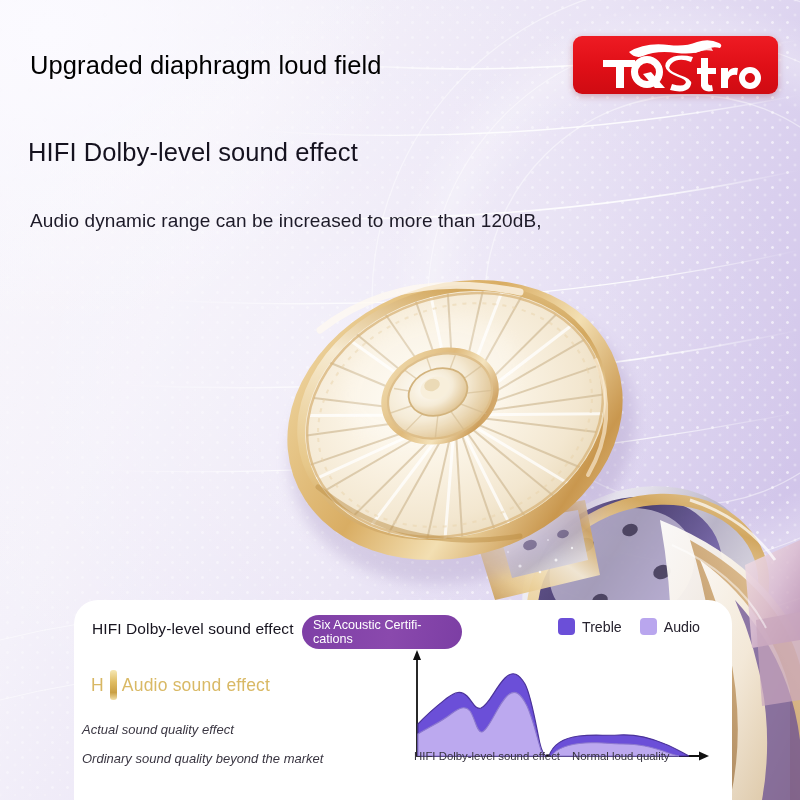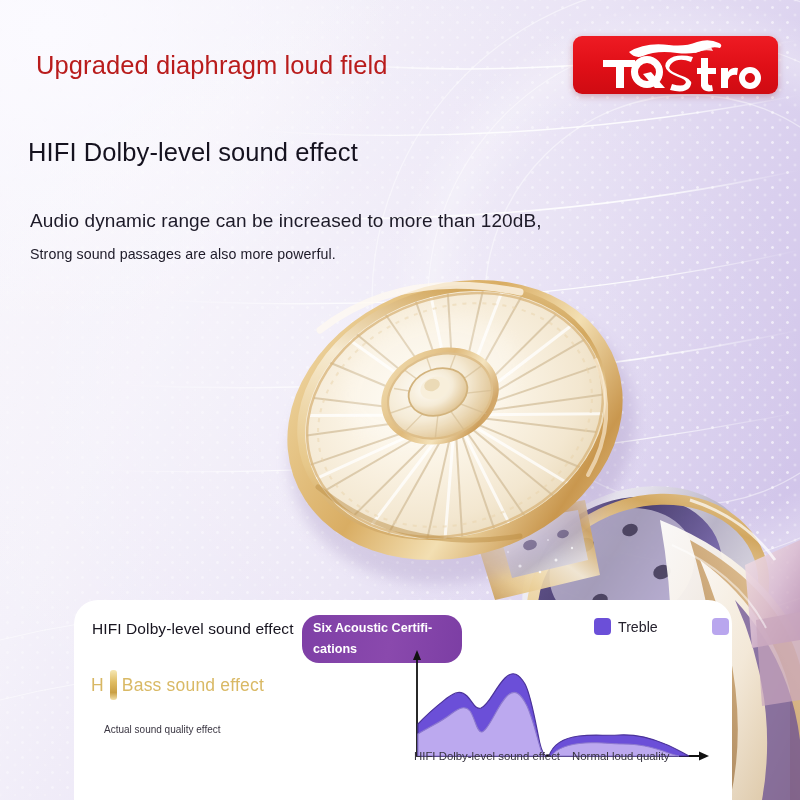--- a/index.html
+++ b/index.html
@@ -40,23 +40,22 @@
     position:absolute; left:573px; top:36px; width:205px; height:58px;
     border-radius:9px;
     background:linear-gradient(180deg,#ee1b23 0%, #e00f17 52%, #cf0b12 100%);
     box-shadow:0 2px 7px rgba(150,20,30,.30);
     overflow:hidden;
   }
 
   
   .h1{
     position:absolute; left:30px; top:47px; width:380px;
-    font-size:25.5px; line-height:36px; color:#b91c1c;
+    font-size:25.5px; line-height:36px; color:#000000;
     letter-spacing:.1px;
-    margin-left:6px;
   }
   .h2{
     position:absolute; left:28px; top:135px; width:430px;
     font-size:25.5px; line-height:34px; color:#15121f;
     letter-spacing:.1px;
   }
   .p1{ position:absolute; left:30px; top:210px; font-size:19px; color:#1d1a28; letter-spacing:.1px;}
   .p2{ position:absolute; left:30px; top:246px; font-size:14.2px; color:#1d1a28; letter-spacing:.1px;}
 
   
@@ -70,45 +69,45 @@
     overflow:hidden;
   }
   .card-title{
     position:absolute; left:18px; top:20px;
     font-size:15.5px; color:#17141f; letter-spacing:.1px;
   }
   .badge{
     position:absolute; left:228px; top:15px; width:160px; min-height:33px;
     border-radius:17px;
     background:linear-gradient(100deg,#7e3fa6 0%, #8a49ad 55%, #7c3ea4 100%);
-    color:#fff; font-size:12.6px; line-height:21px;
+    color:#fff; font-size:12.6px; line-height:14px;
     padding:3px 10px 3px 11px;
-    display:flex; align-items:center;font-weight:bold;
+    display:flex; align-items:center;
   }
   .legend{
     position:absolute; left:484px; top:18px;
     display:flex; align-items:center; gap:18px;
   }
-  .lg{ display:flex; align-items:center; gap:7px;margin-left:36px; }
+  .lg{ display:flex; align-items:center; gap:7px; }
   .sw{ width:17px; height:17px; border-radius:4px; }
   .lg span{ font-size:14.2px; color:#26222e; }
 
   .hifi-row{
     position:absolute; left:17px; top:70px;
     display:flex; align-items:center;
   }
   .hifi-h{ font-size:17.5px; color:#d8b764; letter-spacing:.2px; }
   .hifi-bar{
     width:7px; height:30px; margin:0 5px 0 6px;
     border-radius:3px;
     background:linear-gradient(180deg,#f6e8b4 0%, #e0bd63 40%, #caa044 75%, #f2e0a8 100%);
   }
   .hifi-t{ font-size:17.5px; color:#d9b965; letter-spacing:.2px; }
 
-  .note{ position:absolute; left:30px; font-size:10px; line-height:14.3px; color:#3a3642; }
+  .note{ position:absolute; left:8px; font-size:13px; line-height:14.3px; color:#3a3642;font-style:italic; }
   .note-a{ top:123px; }
   .note-b{ top:152px; }
 
   
   .chart{ position:absolute; left:333px; top:48px; width:310px; height:118px; }
   .xlab{
     position:absolute; top:150px; left:340px;
     font-size:11.4px; color:#37333f; display:flex; gap:12px;
   }
 </style>
@@ -372,21 +371,20 @@
 
         <path d="M177 31 a11 11 0 1 0 0 22 a11 11 0 1 0 0-22 Z M177 37 a5 5 0 1 1 0 10 a5 5 0 1 1 0-10 Z"></path>
       </g>
     </svg>
     
   </div>
 
   <div class="h1">Upgraded diaphragm loud field</div>
   <div class="h2">HIFI Dolby-level sound effect</div>
   <div class="p1">Audio dynamic range can be increased to more than 120dB,</div>
-  <div class="p2">Strong sound passages are also more powerful.</div>
 
   <div class="card">
 
     <div class="card-title">HIFI Dolby-level sound effect</div>
 
     <div class="badge">Six Acoustic Certifi-cations</div>
 
     <div class="legend">
       <div class="lg">
         <span class="sw" style="background:#6b4fd8"></span>
@@ -394,24 +392,25 @@
       </div>
       <div class="lg">
         <span class="sw" style="background:#b9a6ee"></span>
         <span>Audio</span>
       </div>
     </div>
 
     <div class="hifi-row">
       <span class="hifi-h">H</span>
       <span class="hifi-bar"></span>
-      <span class="hifi-t">Bass sound effect</span>
+      <span class="hifi-t">Audio sound effect</span>
     </div>
 
     <div class="note note-a">Actual sound quality effect</div>
+    <div class="note note-b">Ordinary sound quality beyond the market</div>
 
     <svg class="chart" viewBox="0 0 310 118">
       <g stroke="#111" stroke-width="1.8" fill="none">
         <line x1="10" y1="108" x2="10" y2="8"></line>
         <line x1="10" y1="108" x2="296" y2="108"></line>
       </g>
       <polygon points="10,2 6,12 14,12" fill="#111"></polygon>
       <polygon points="302,108 292,103.5 292,112.5" fill="#111"></polygon>
 
       <path fill="#6b4fd8" stroke="#4b3399" stroke-width="1.2" d="M11 108

